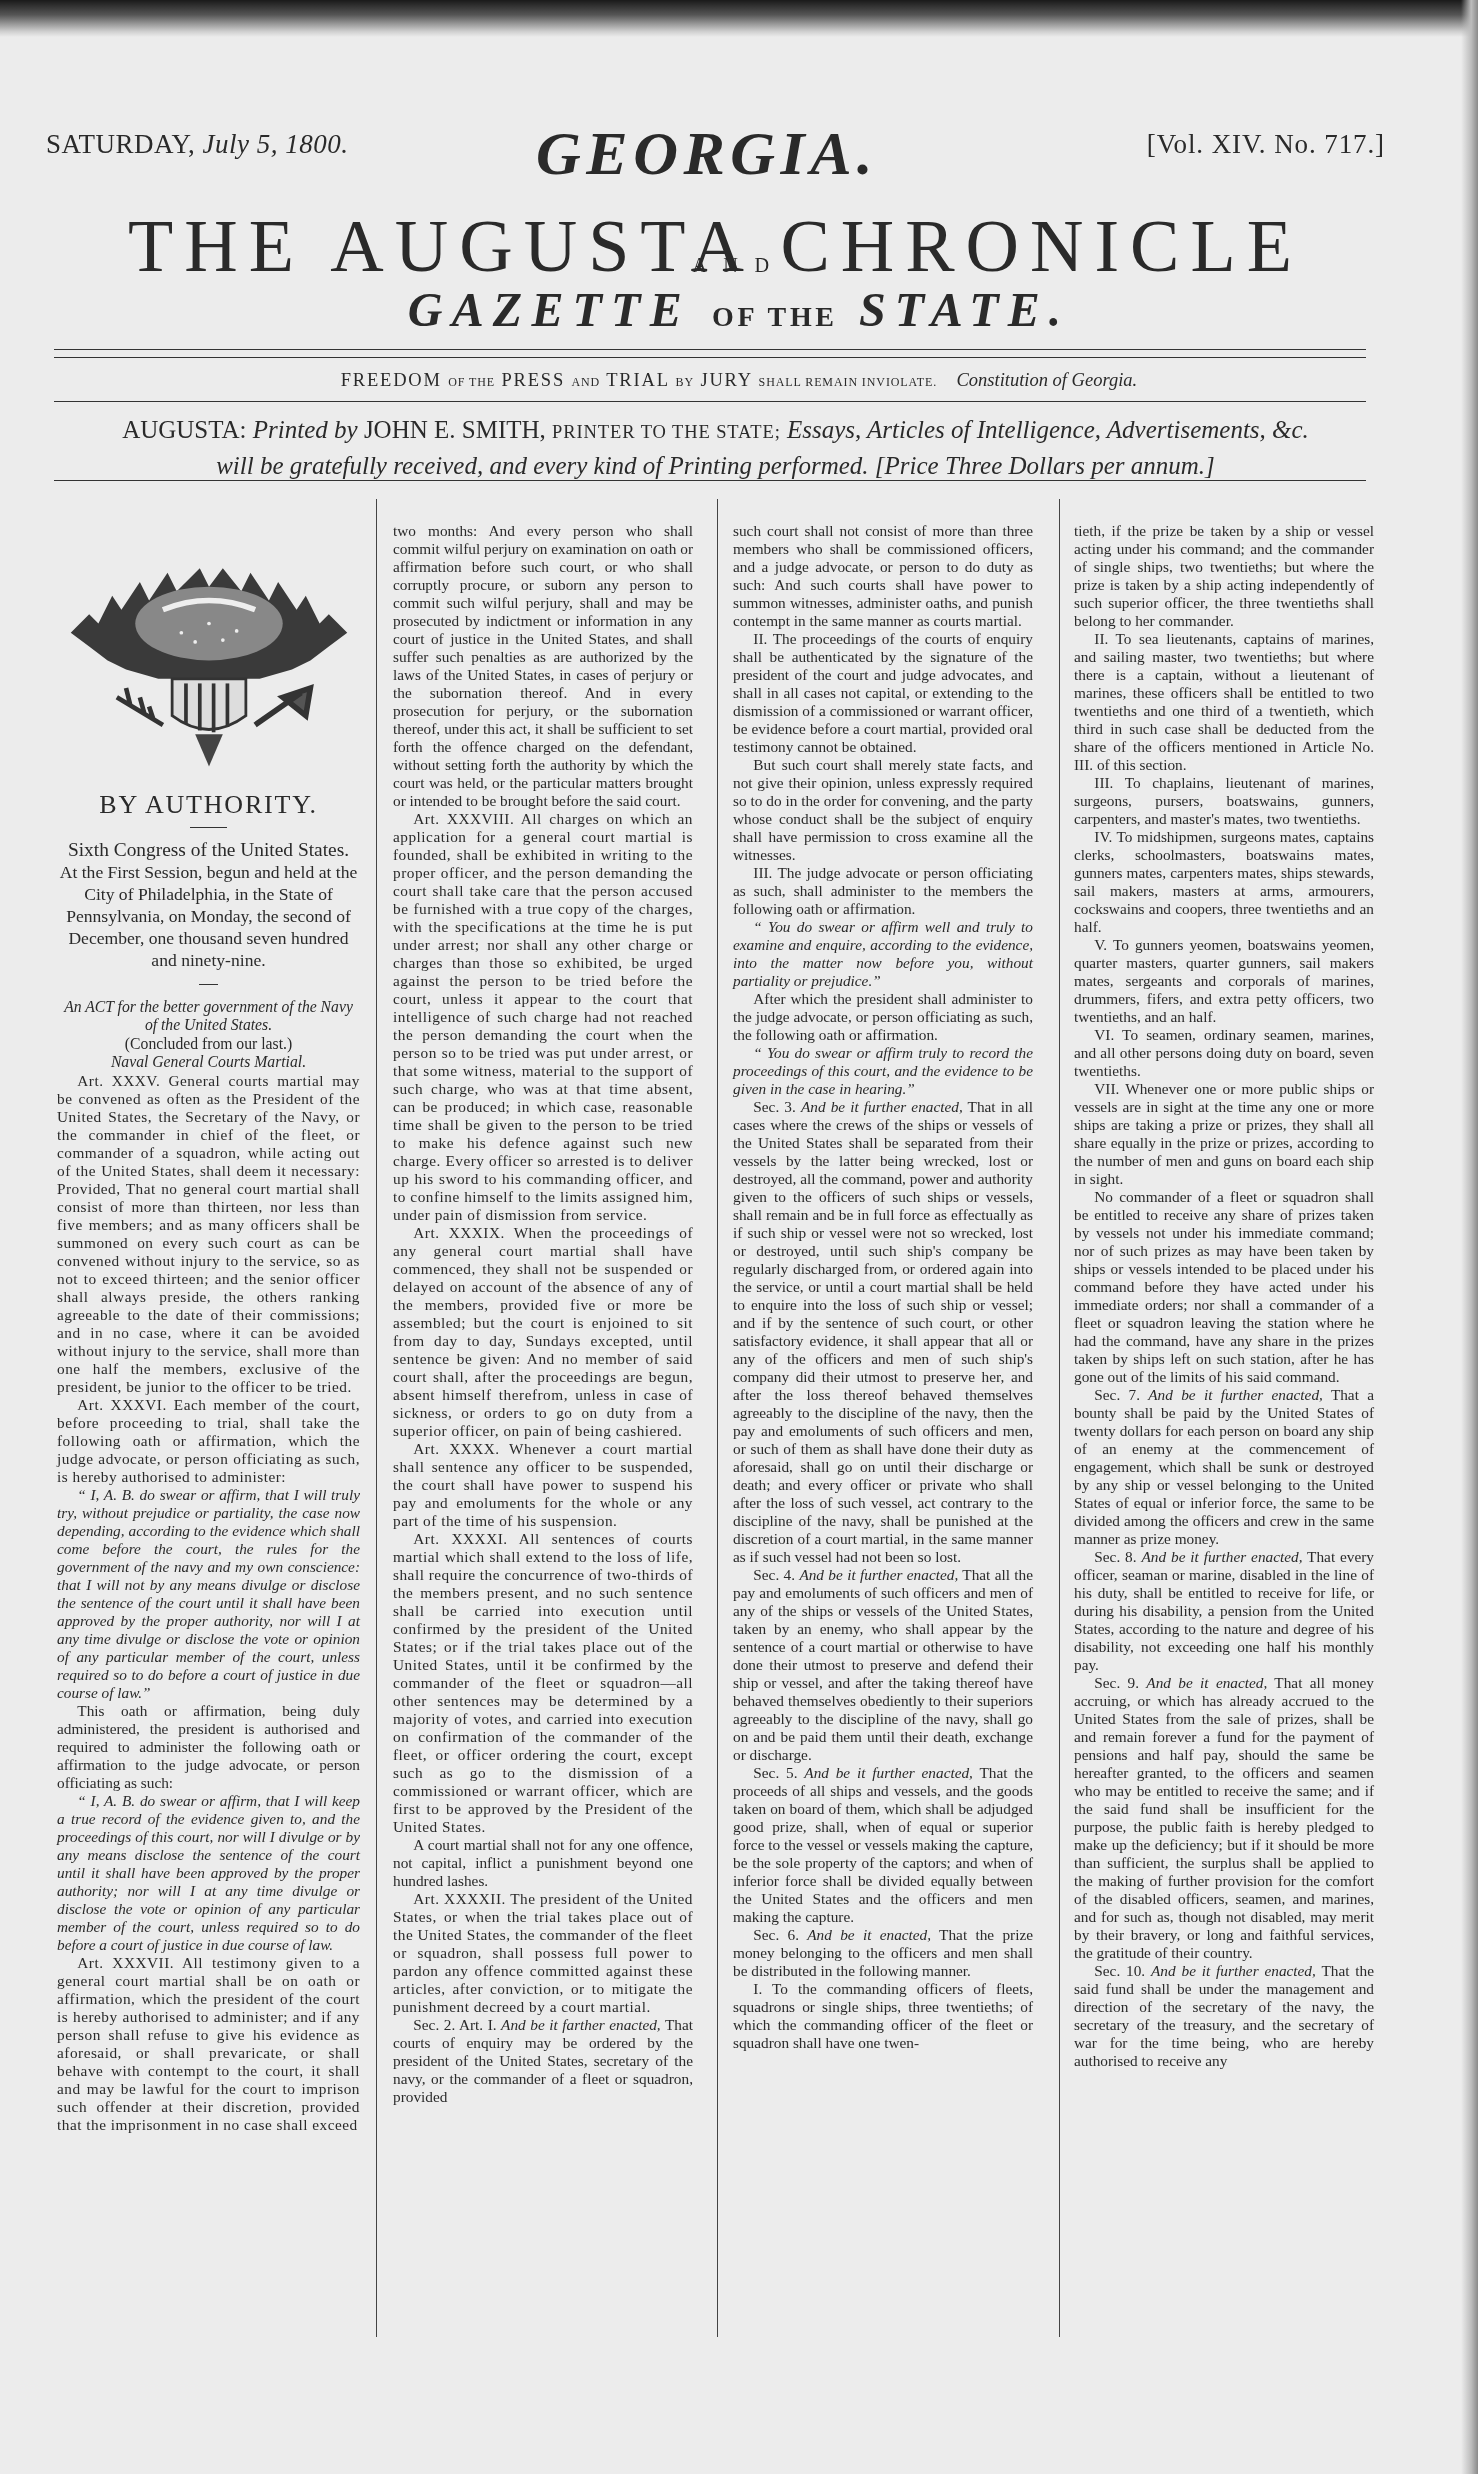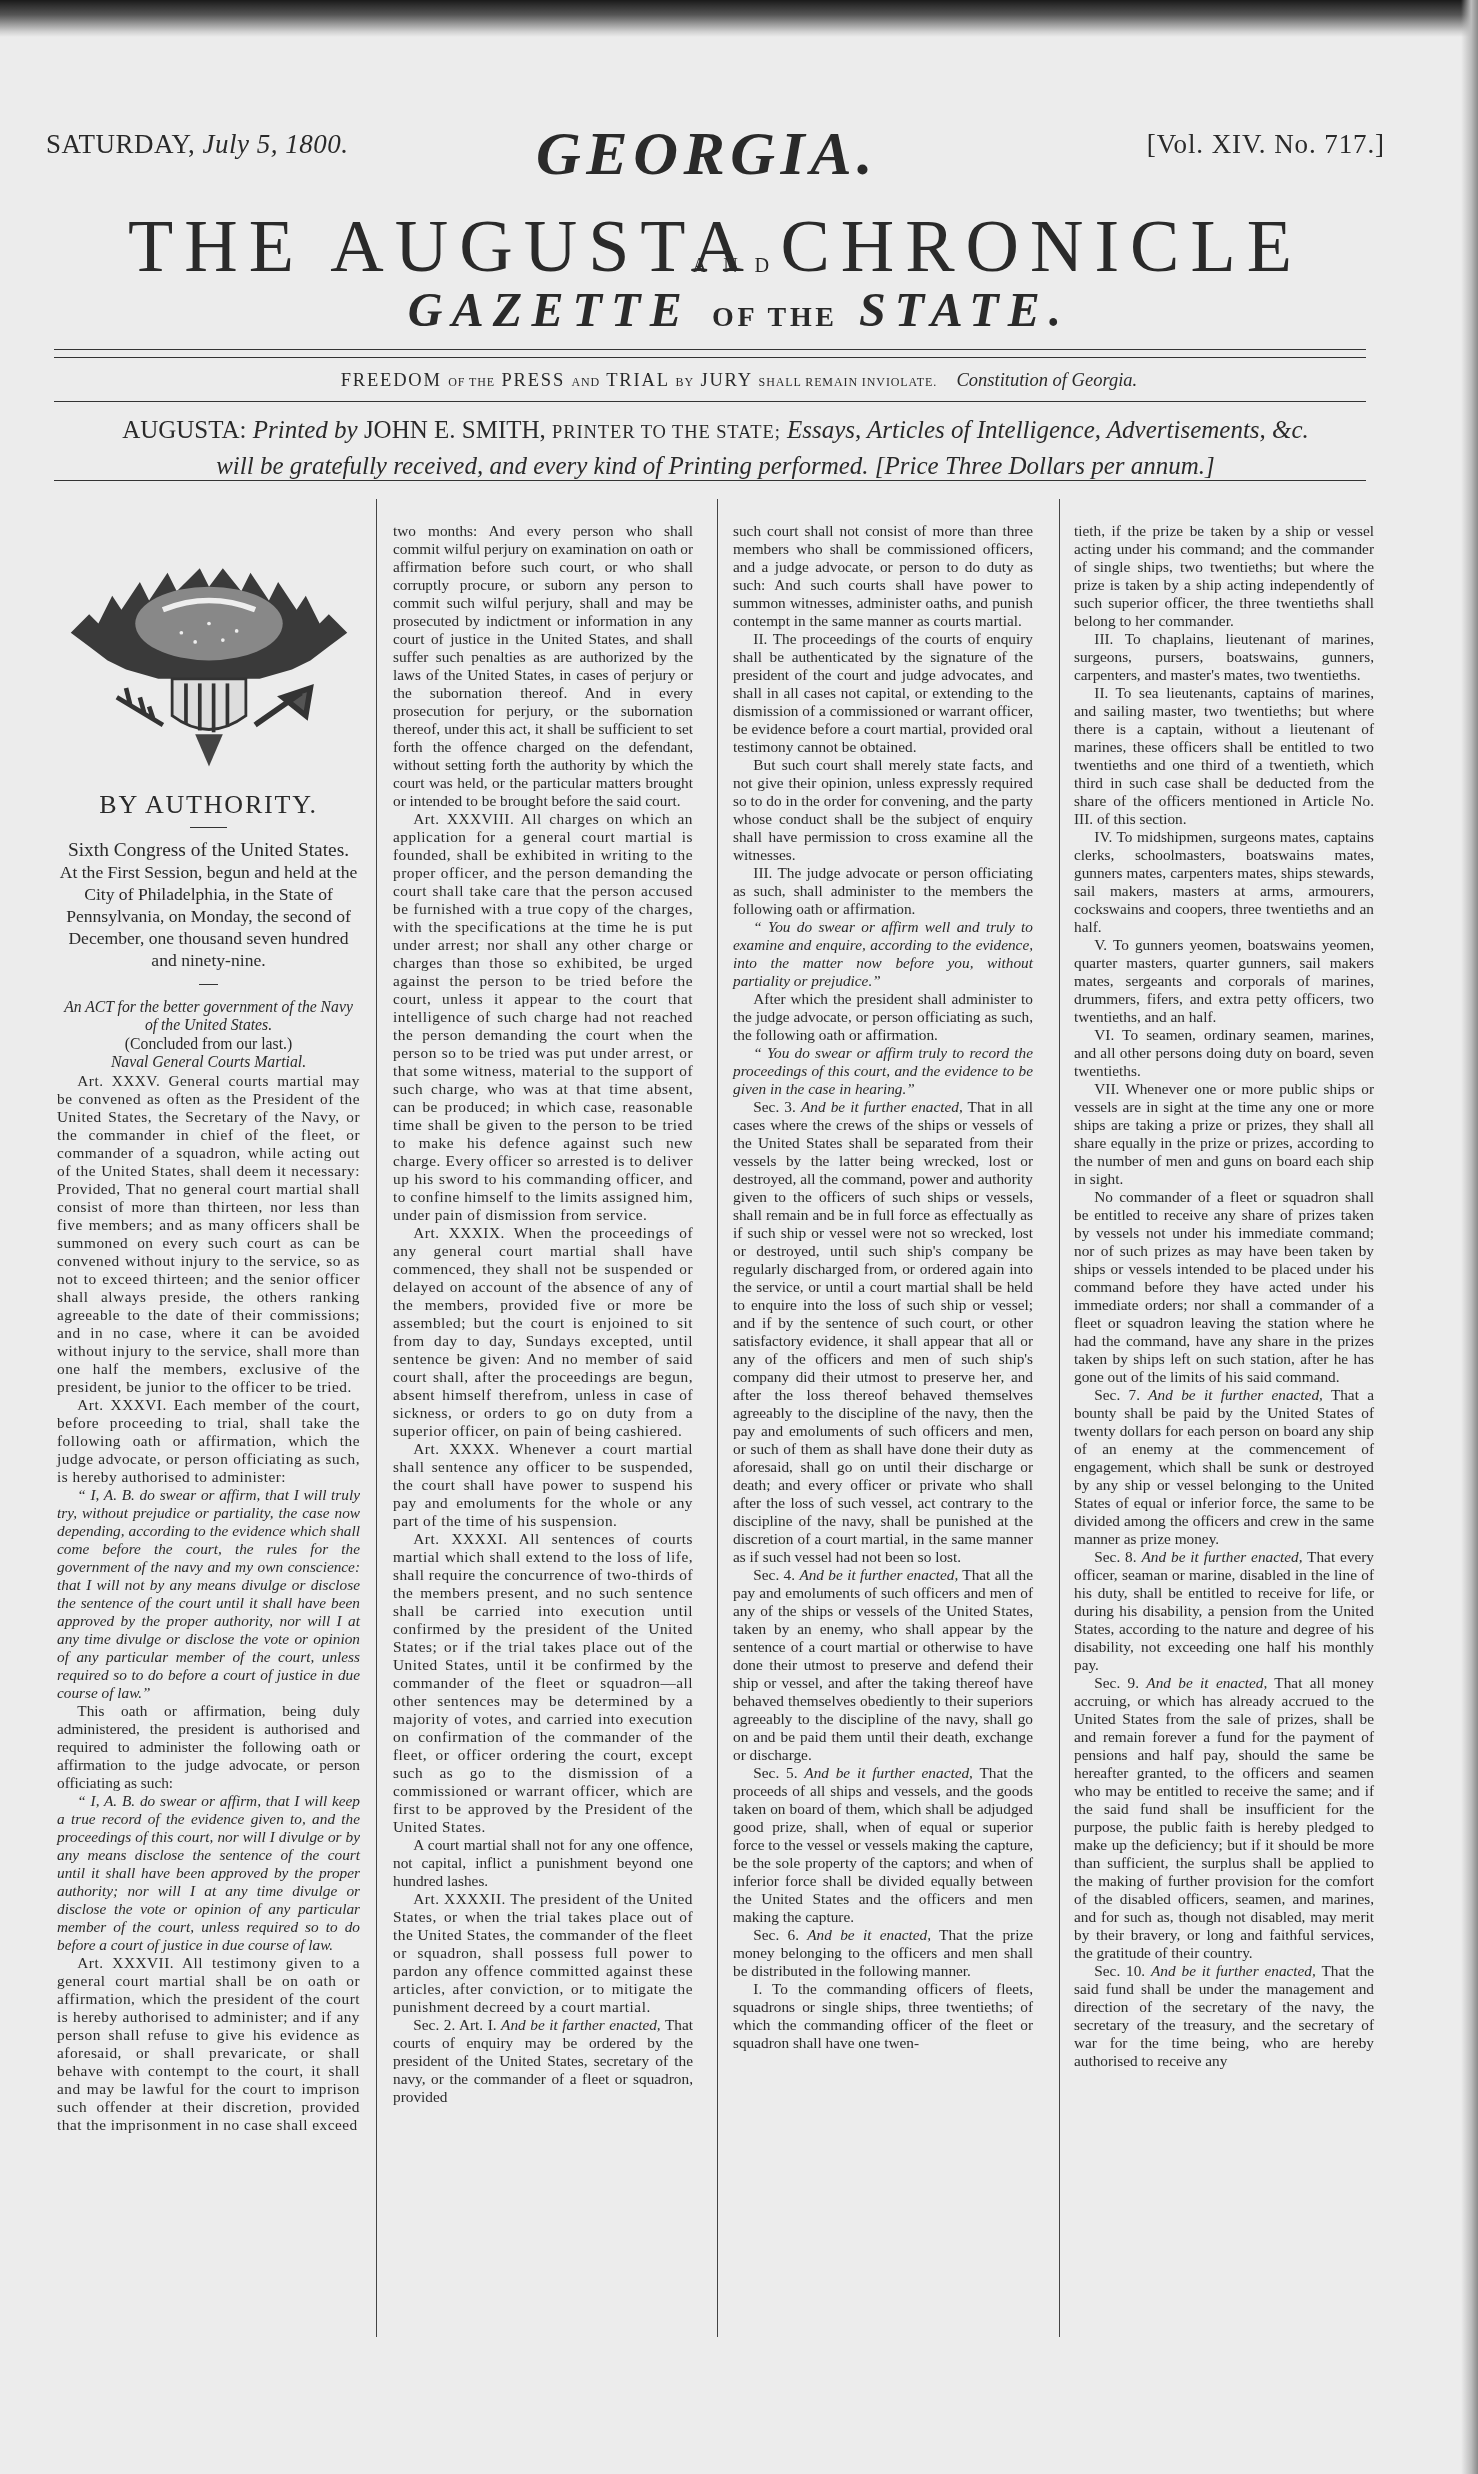--- a/index.html
+++ b/index.html
@@ -211,22 +211,22 @@
     <p>
       <span>Sec. 6.</span>
       <span class="it">And be it enacted,</span>
       <span>That the prize money belonging to the officers and men shall be distributed in the following manner.</span>
     </p>
     <p>I. To the commanding officers of fleets, squadrons or single ships, three twentieths; of which the commanding officer of the fleet or squadron shall have one twen-</p>
   </div>
 
   <div class="col c4">
     <p class="noind">tieth, if the prize be taken by a ship or vessel acting under his command; and the commander of single ships, two twentieths; but where the prize is taken by a ship acting independently of such superior officer, the three twentieths shall belong to her commander.</p>
+    <p>II. To sea lieutenants, captains of marines, and sailing master, two twentieths; but where there is a captain, without a lieutenant of marines, these officers shall be entitled to two twentieths and one third of a twentieth, which third in such case shall be deducted from the share of the officers mentioned in Article No. III. of this section.</p>
     <p>III. To chaplains, lieutenant of marines, surgeons, pursers, boatswains, gunners, carpenters, and master's mates, two twentieths.</p>
-    <p>II. To sea lieutenants, captains of marines, and sailing master, two twentieths; but where there is a captain, without a lieutenant of marines, these officers shall be entitled to two twentieths and one third of a twentieth, which third in such case shall be deducted from the share of the officers mentioned in Article No. III. of this section.</p>
     <p>IV. To midshipmen, surgeons mates, captains clerks, schoolmasters, boatswains mates, gunners mates, carpenters mates, ships stewards, sail makers, masters at arms, armourers, cockswains and coopers, three twentieths and an half.</p>
     <p>V. To gunners yeomen, boatswains yeomen, quarter masters, quarter gunners, sail makers mates, sergeants and corporals of marines, drummers, fifers, and extra petty officers, two twentieths, and an half.</p>
     <p>VI. To seamen, ordinary seamen, marines, and all other persons doing duty on board, seven twentieths.</p>
     <p>VII. Whenever one or more public ships or vessels are in sight at the time any one or more ships are taking a prize or prizes, they shall all share equally in the prize or prizes, according to the number of men and guns on board each ship in sight.</p>
     <p>No commander of a fleet or squadron shall be entitled to receive any share of prizes taken by vessels not under his immediate command; nor of such prizes as may have been taken by ships or vessels intended to be placed under his command before they have acted under his immediate orders; nor shall a commander of a fleet or squadron leaving the station where he had the command, have any share in the prizes taken by ships left on such station, after he has gone out of the limits of his said command.</p>
     <p>
       <span>Sec. 7.</span>
       <span class="it">And be it further enacted,</span>
       <span>That a bounty shall be paid by the United States of twenty dollars for each person on board any ship of an enemy at the commencement of engagement, which shall be sunk or destroyed by any ship or vessel belonging to the United States of equal or inferior force, the same to be divided among the officers and crew in the same manner as prize money.</span>
     </p>

